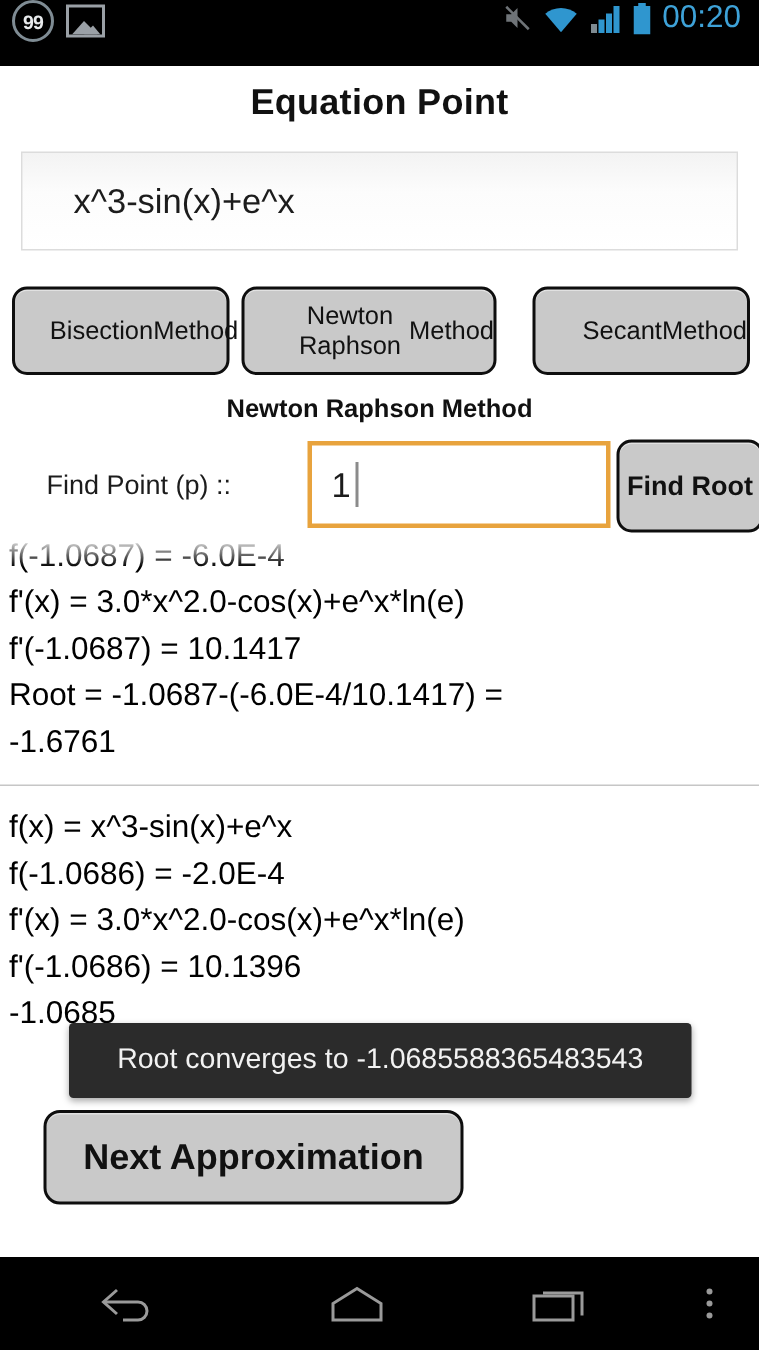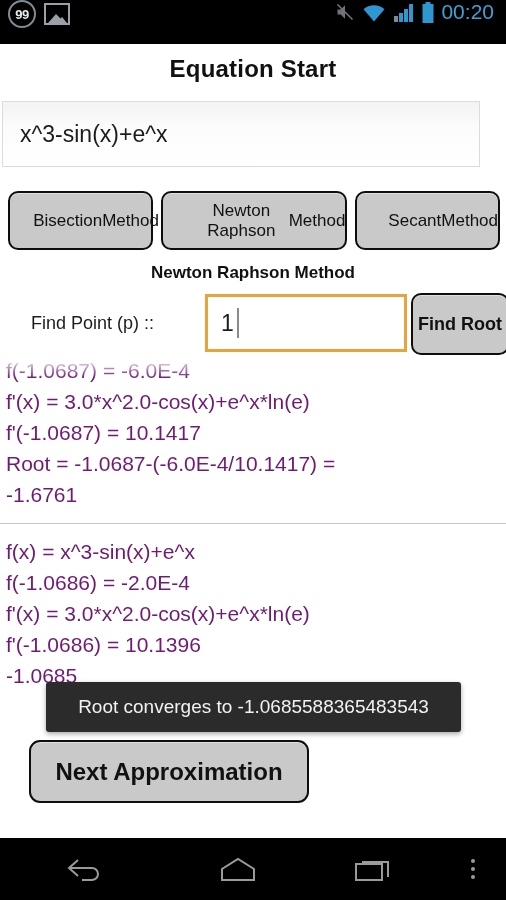--- a/index.html
+++ b/index.html
@@ -62,26 +62,26 @@
   
   .app-title {
     position: absolute; top: 55px; left: 0; width: 506px;
     text-align: center;
     font-size: 24px; font-weight: bold; color: #111;
     letter-spacing: 0.2px;
   }
 
   
   .eq-field {
-    position: absolute; left: 2px; top: 101px;
+    position: absolute; left: 14px; top: 101px;
     width: 478px; height: 66px;
     border: 1px solid #dcdcdc;
     background: linear-gradient(to bottom, #f3f3f3 0%, #fcfcfc 40%, #ffffff 100%);
     display: flex; align-items: center;
-    padding-left: 17px;
+    padding-left: 34px;
     font-size: 23px; color: #1c1c1c;
   }
 
   
   .methods {
     position: absolute; left: 8px; top: 191px;
     width: 492px; height: 59px;
     display: flex; gap: 8px;
   }
   .btn {
@@ -92,21 +92,21 @@
     display: flex; align-items: center; justify-content: center;
     text-align: center;
     line-height: 1.12;
     font-size: 17px;
     cursor: default;
     box-shadow: inset 0 1px 0 rgba(255,255,255,0.45);
     padding-left: 31px;
   }
   .btn-bisection { width: 145px; }
   .btn-newton    { width: 210px; }
-  .btn-secant    { flex: 1; }
+  .btn-secant    { flex: 1; margin-left: 16px; }
 
   .section-head {
     position: absolute; top: 263px; left: 0; width: 506px;
     text-align: center;
     font-size: 17px; font-weight: bold; color: #111;
   }
 
   
   .sp-label {
     position: absolute; left: 31px; top: 313px;
@@ -139,21 +139,21 @@
   }
 
   
   .results {
     position: absolute; left: 0; top: 358px;
     width: 506px; height: 356px;
     overflow: hidden;
   }
   .res-block { padding: 0 6px; }
   .res-line {
-    font-size: 21px; color: #701a75;
+    font-size: 21px; color: #000000;
     line-height: 31px;
     white-space: pre;
   }
   .res-divider {
     height: 1px; background: #c6c6c6;
     margin: 13px 0 12px 0;
   }
   .fade-top {
     position: absolute; left: 0; top: 0; width: 506px; height: 20px;
     background: linear-gradient(to bottom, #ffffff 0%, rgba(255,255,255,0) 100%);
@@ -238,21 +238,21 @@
       <span class="sb-icon">
         <svg width="12" height="21" viewBox="0 0 12 21">
           <rect x="3.5" y="0" width="5" height="2" fill="#2f96cf"></rect>
           <rect x="0.5" y="2" width="11" height="19" fill="#2f96cf"></rect>
         </svg>
       </span>
       <span class="sb-time">00:20</span>
     </div>
   </div>
 
-  <div class="app-title">Equation Start</div>
+  <div class="app-title">Equation Point</div>
 
   <div class="eq-field" placeholder="Enter equation">x^3-sin(x)+e^x</div>
 
   <div class="methods">
     <div class="btn btn-bisection">
         <span style="display: block;">Bisection</span>
         <span style="display: block;">Method</span>
       </div>
     <div class="btn btn-newton">
         <span style="display: block;">Newton Raphson</span>

